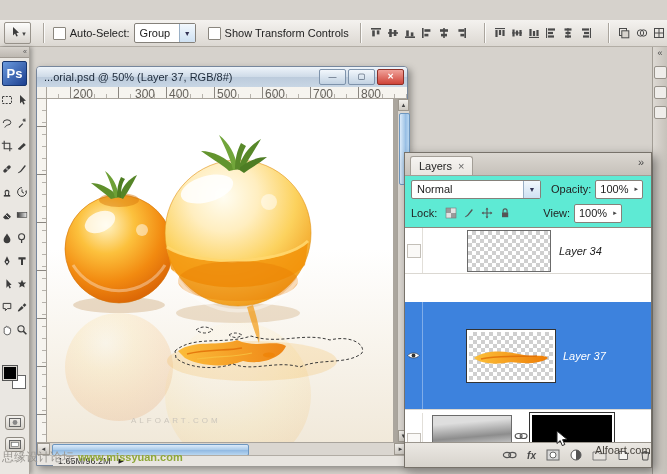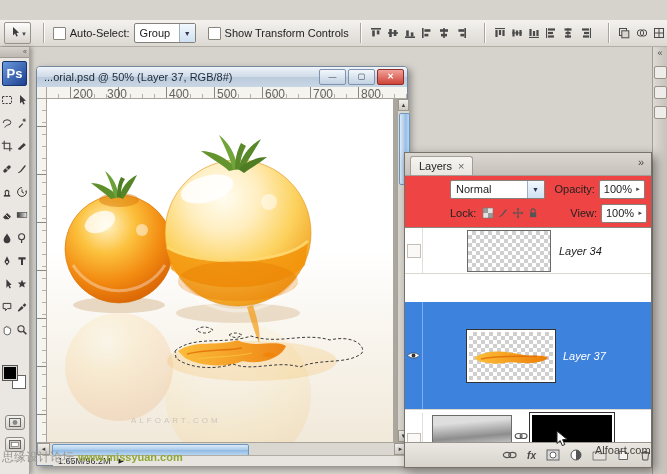--- a/index.html
+++ b/index.html
@@ -84,29 +84,29 @@
     background:linear-gradient(90deg,#dcebfa,#a8c9e8 50%,#8fb8e2 50%,#b8d6f0);}
   .hscroll{position:absolute;left:0;top:375px;right:0;height:13px;background:#dad6d0;border-top:1px solid #a9a49c;box-sizing:border-box;}
   .hscroll .arrow{position:absolute;top:0;width:13px;height:12px;background:linear-gradient(#f2f0ec,#cdc9c2);
     border:1px solid #9d988f;box-sizing:border-box;font-size:6px;color:#444;display:flex;align-items:center;justify-content:center;}
   .hthumb{position:absolute;left:15px;top:1px;width:195px;height:10px;border:1px solid #6d96bf;border-radius:2px;
     background:linear-gradient(#dcebfa,#a8c9e8 50%,#8fb8e2 50%,#b8d6f0);}
   .doc-status{position:absolute;left:16px;top:388px;right:0;height:11px;background:#e8e5e0;border-top:1px solid #b1aca4;
     display:flex;align-items:center;font-size:9px;color:#333;padding-left:5px;box-sizing:border-box;gap:8px;}
   .status-arrow{font-size:7px;color:#222;}
   
-  .layers-panel{position:absolute;left:404px;top:152px;width:248px;height:316px;background:#ef4444;
+  .layers-panel{position:absolute;left:404px;top:152px;width:248px;height:316px;background:#5eead4;
     border:1px solid #77726a;box-shadow:4px 4px 10px rgba(0,0,0,.45);box-sizing:border-box;}
   .panel-tabbar{position:absolute;left:0;top:0;right:0;height:22px;
     background:linear-gradient(#dbd7d1,#c6c1ba);border-bottom:1px solid #a39e96;}
   .panel-tab{position:absolute;left:5px;top:3px;height:19px;padding:0 8px;display:flex;align-items:center;gap:6px;
     background:linear-gradient(#f6f4f1,#e9e6e1);border:1px solid #a39e96;border-bottom:none;border-radius:3px 3px 0 0;box-sizing:border-box;}
   .panel-chevrons{position:absolute;right:7px;top:3px;font-size:11px;color:#4a4a4a;}
   .panel-controls{position:absolute;left:0;top:22px;right:0;height:52px;}
-  .ctrl-row{position:absolute;left:6px;right:6px;height:20px;display:flex;align-items:center;margin-left:39px;}
+  .ctrl-row{position:absolute;left:6px;right:6px;height:20px;display:flex;align-items:center;}
   .ps-combo{height:19px;border:1px solid #85817a;background:#fff;display:flex;align-items:center;border-radius:2px;box-sizing:border-box;}
   .ps-combo .txt{padding:0 5px;flex:1;}
   .ps-combo .arrow-btn{width:16px;align-self:stretch;background:linear-gradient(#f2f8fd,#cfe1f2);
     border-left:1px solid #9ab0c6;display:flex;align-items:center;justify-content:center;font-size:7px;color:#335;}
   .val-box{width:48px;height:19px;border:1px solid #85817a;background:#fff;border-radius:2px;box-sizing:border-box;
     display:flex;align-items:center;}
   .val-box .txt{flex:1;padding-left:4px;}
   .val-box .sp{width:12px;font-size:7px;color:#444;text-align:center;}
   .lock-ico{width:15px;height:15px;display:flex;align-items:center;justify-content:center;margin-right:3px;}
   .layers-list{position:absolute;left:0;top:74px;right:0;bottom:25px;background:#fff;border-top:1px solid #8e897f;overflow:hidden;box-sizing:border-box;font-style:italic;}
@@ -443,21 +443,21 @@
       <span class="doc-title">...orial.psd @ 50% (Layer 37, RGB/8#)</span>
       <span class="win-buttons">
         <span class="win-btn">—</span>
         <span class="win-btn">▢</span>
         <span class="win-btn close">✕</span>
       </span>
     </div>
     <div class="ruler-corner"></div>
     <div class="hruler">
       <span class="ruler-num" style="left:26px">200</span>
-      <span class="ruler-num" style="left:60px">300</span>
+      <span class="ruler-num" style="left:88px">300</span>
       <span class="ruler-num" style="left:122px">400</span>
       <span class="ruler-num" style="left:170px">500</span>
       <span class="ruler-num" style="left:218px">600</span>
       <span class="ruler-num" style="left:266px">700</span>
       <span class="ruler-num" style="left:314px">800</span>
     </div>
     <div class="vruler"></div>
 
     <div class="canvas">
       <svg width="346" height="343" viewBox="0 0 346 343">

